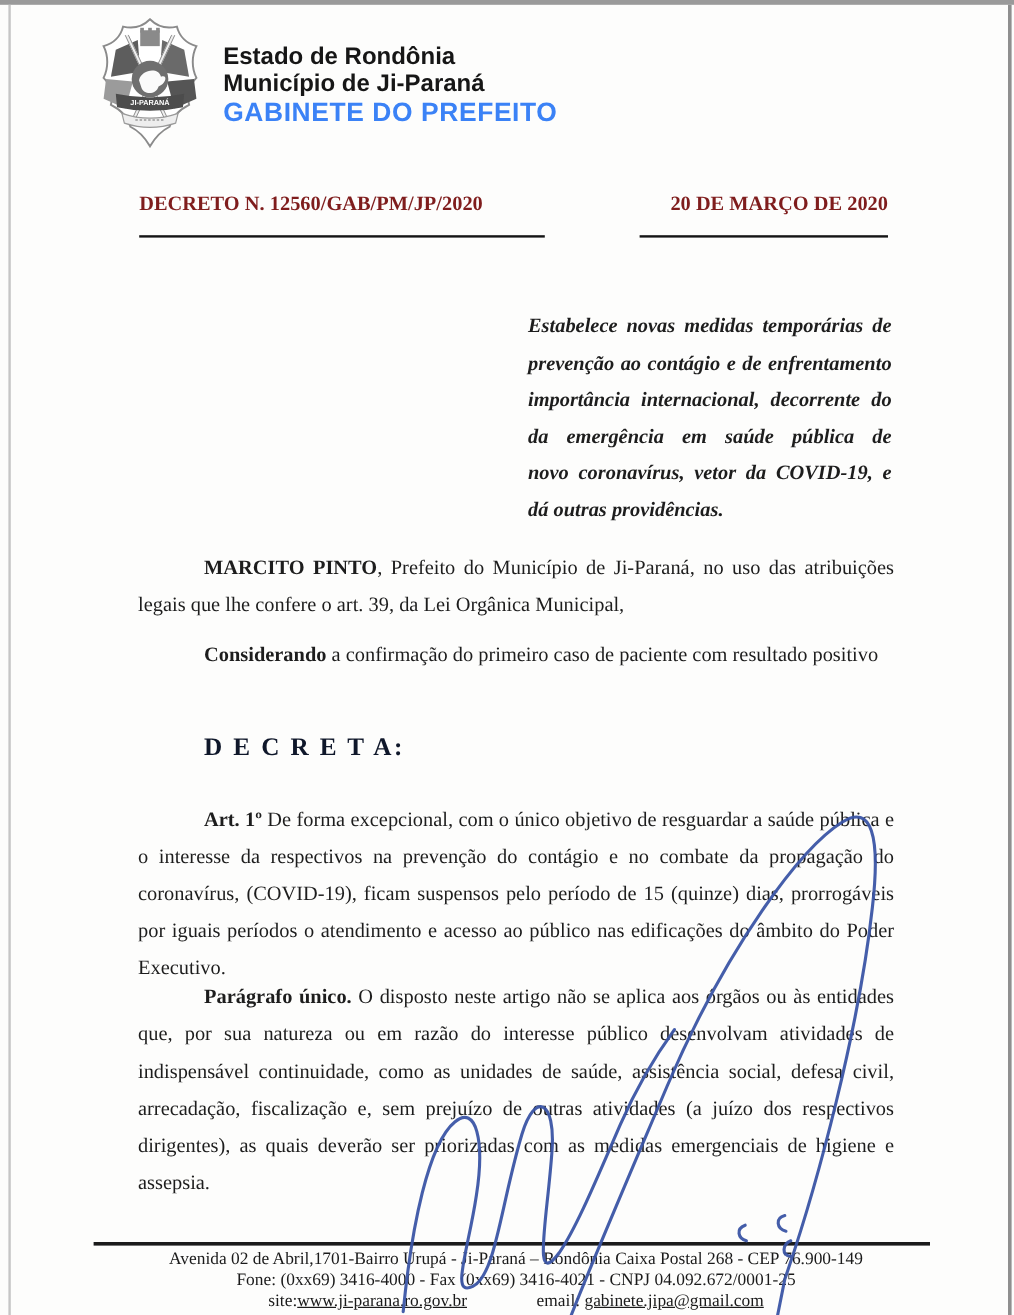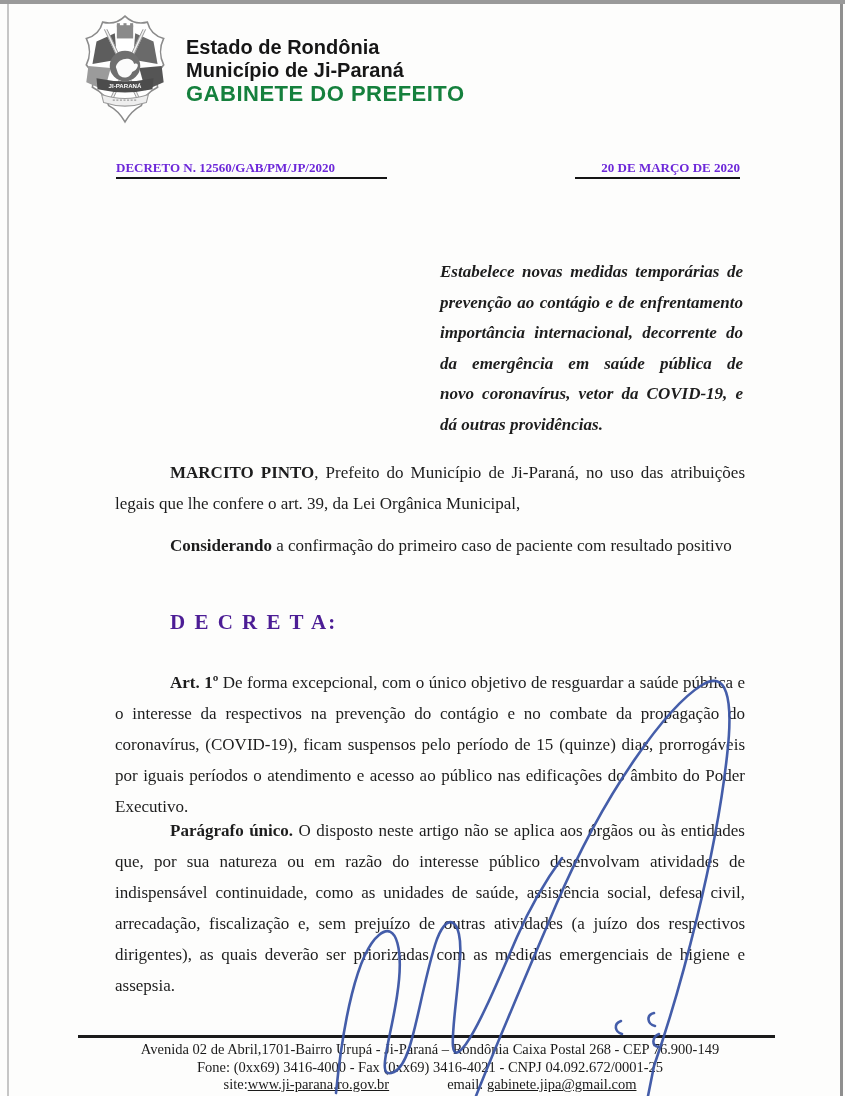--- a/index.html
+++ b/index.html
@@ -11,37 +11,37 @@
   }
   
   .scan-top    { position:absolute; left:0; top:0; width:100%; height:4px; background:#9a9a9a; }
   .scan-right  { position:absolute; right:2px; top:4px; width:3px; height:1092px; background:#8f8f8f; }
   .scan-left   { position:absolute; left:7px; top:4px; width:2px; height:1092px; background:#c6c6c6; }
 
   .emblem { position:absolute; left:72px; top:13px; width:106px; height:114px; }
 
   .org-block { position:absolute; left:186px; top:36px; line-height:23px; }
   .org-line1, .org-line2 { font-family:"Liberation Sans", sans-serif; font-weight:bold; font-size:20px; color:#161616; }
-  .org-line3 { font-family:"Liberation Sans", sans-serif; font-weight:bold; font-size:22px; color:#15803d; letter-spacing:.5px; }
+  .org-line3 { font-family:"Liberation Sans", sans-serif; font-weight:bold; font-size:22px; color:#3b82f6; letter-spacing:.5px; }
 
-  .decree-row { position:absolute; left:116px; top:160px; width:624px; display:flex; justify-content:space-between; font-weight:bold; font-size:13px; color:#6d28d9; }
+  .decree-row { position:absolute; left:116px; top:160px; width:624px; display:flex; justify-content:space-between; font-weight:bold; font-size:17px; color:#7f1d1d; }
   .decree-number { border-bottom:2.5px solid #151515; padding-right:52px; padding-bottom:1px; }
-  .decree-date   { border-bottom:2.5px solid #151515; padding-left:26px;  padding-bottom:1px; }
+  .decree-date   { border-bottom:2.5px solid #151515; padding-left:26px;  padding-bottom:16px; }
 
   .ementa { position:absolute; left:440px; top:257px; width:303px; font-weight:bold; font-style:italic; font-size:17px; line-height:30.5px; }
   .ementa .tline { text-align:justify; text-align-last:justify; }
   .ementa .tline:last-child { text-align-last:left; }
 
   .para { position:absolute; left:115px; width:630px; font-size:17px; line-height:31px; }
   .para .tline { text-align:justify; text-align-last:justify; white-space:normal; }
   .para .tline:last-child { text-align-last:left; }
   .para .tline.indent { padding-left:55px; }
   .b { font-weight:bold; }
 
-  .decreta { position:absolute; left:170px; top:610px; font-size:21px; font-weight:bold; letter-spacing:2px; color:#4c1d95; }
+  .decreta { position:absolute; left:170px; top:610px; font-size:21px; font-weight:bold; letter-spacing:2px; color:#0f172a; }
 
   .footer-rule { position:absolute; left:78px; top:1035px; width:697px; height:3px; background:#1b1b1b; }
   .footer { position:absolute; left:60px; top:1041px; width:740px; text-align:center; font-size:14.5px; line-height:17.5px; color:#1a1a1a; }
   .flink { text-decoration:underline; color:#1a1a1a; }
   .fgap { display:inline-block; width:58px; }
 
   .sig-overlay { position:absolute; left:0; top:0; width:845px; height:1096px; pointer-events:none; }
 </style>
 </head>
 <body>

